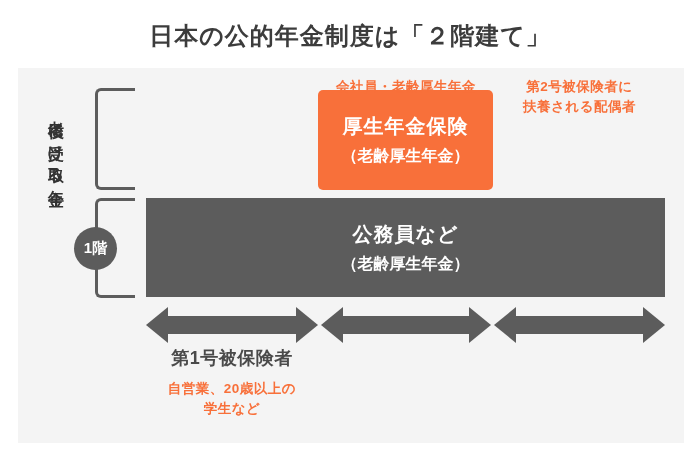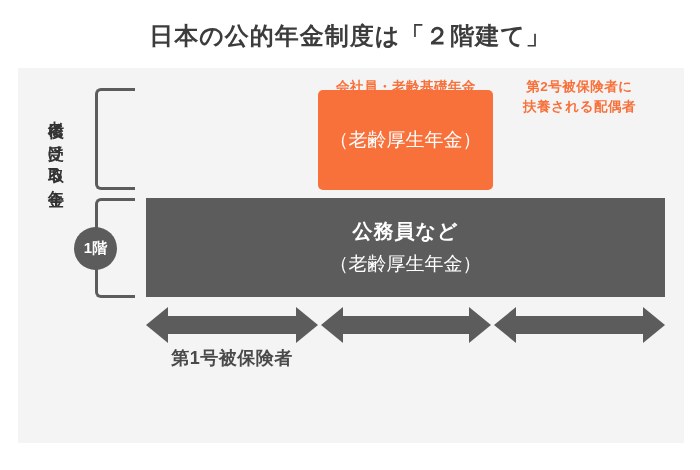--- a/index.html
+++ b/index.html
@@ -52,21 +52,21 @@
   }
   .box-2f{
     position:absolute;left:300px;top:22px;width:175px;height:100px;
     background:var(--orange);border-radius:5px;gap:6px;
   }
   .box-1f{
     position:absolute;left:128px;top:130px;width:519px;height:99px;
     background:var(--dark);gap:6px;
   }
   .box-title{font-size:20px;font-weight:bold;letter-spacing:1px;}
-  .box-subtitle{font-size:19px;font-weight:normal;}
+  .box-subtitle{font-size:16px;font-weight:bold;}
   
   .arrow{position:absolute;top:239px;height:36px;}
   .arrow-1{left:128px;width:172px;}
   .arrow-2{left:303px;width:170px;}
   .arrow-3{left:476px;width:171px;}
   .arrow::before,.arrow::after{
     content:"";position:absolute;top:0;width:0;height:0;
     border-top:18px solid transparent;border-bottom:18px solid transparent;
   }
   .arrow::before{left:0;border-right:22px solid var(--dark);}
@@ -99,43 +99,46 @@
     <div class="side-label">老後に受け取る年金</div>
 
     <div class="bracket bracket-2f"></div>
     <div class="bracket bracket-1f"></div>
 
     <div class="badge badge-1f">
       <span>1階</span>
     </div>
 
     <div class="pension-box box-2f">
+      <div class="box-title">厚生年金保険</div>
       <div class="box-subtitle">（老齢厚生年金）</div>
     </div>
 
     <div class="pension-box box-1f">
       <div class="box-title">公務員など</div>
       <div class="box-subtitle">（老齢厚生年金）</div>
     </div>
 
     <div class="arrow arrow-1">
         <div class="shaft"></div>
       </div>
     <div class="arrow arrow-2">
         <div class="shaft"></div>
       </div>
     <div class="arrow arrow-3">
         <div class="shaft"></div>
       </div>
 
     <div class="category cat-1">
       <div class="cat-label">第1号被保険者</div>
+      <div class="cat-desc">自営業、20歳以上の
+学生など</div>
     </div>
     <div class="category cat-2">
-      <div class="cat-desc">会社員・老齢基礎年金</div>
+      <div class="cat-desc">会社員・老齢厚生年金</div>
     </div>
     <div class="category cat-3">
       <div class="cat-desc">第2号被保険者に
 扶養される配偶者</div>
     </div>
 
   </div>
 </div>
 
 </body></html>

